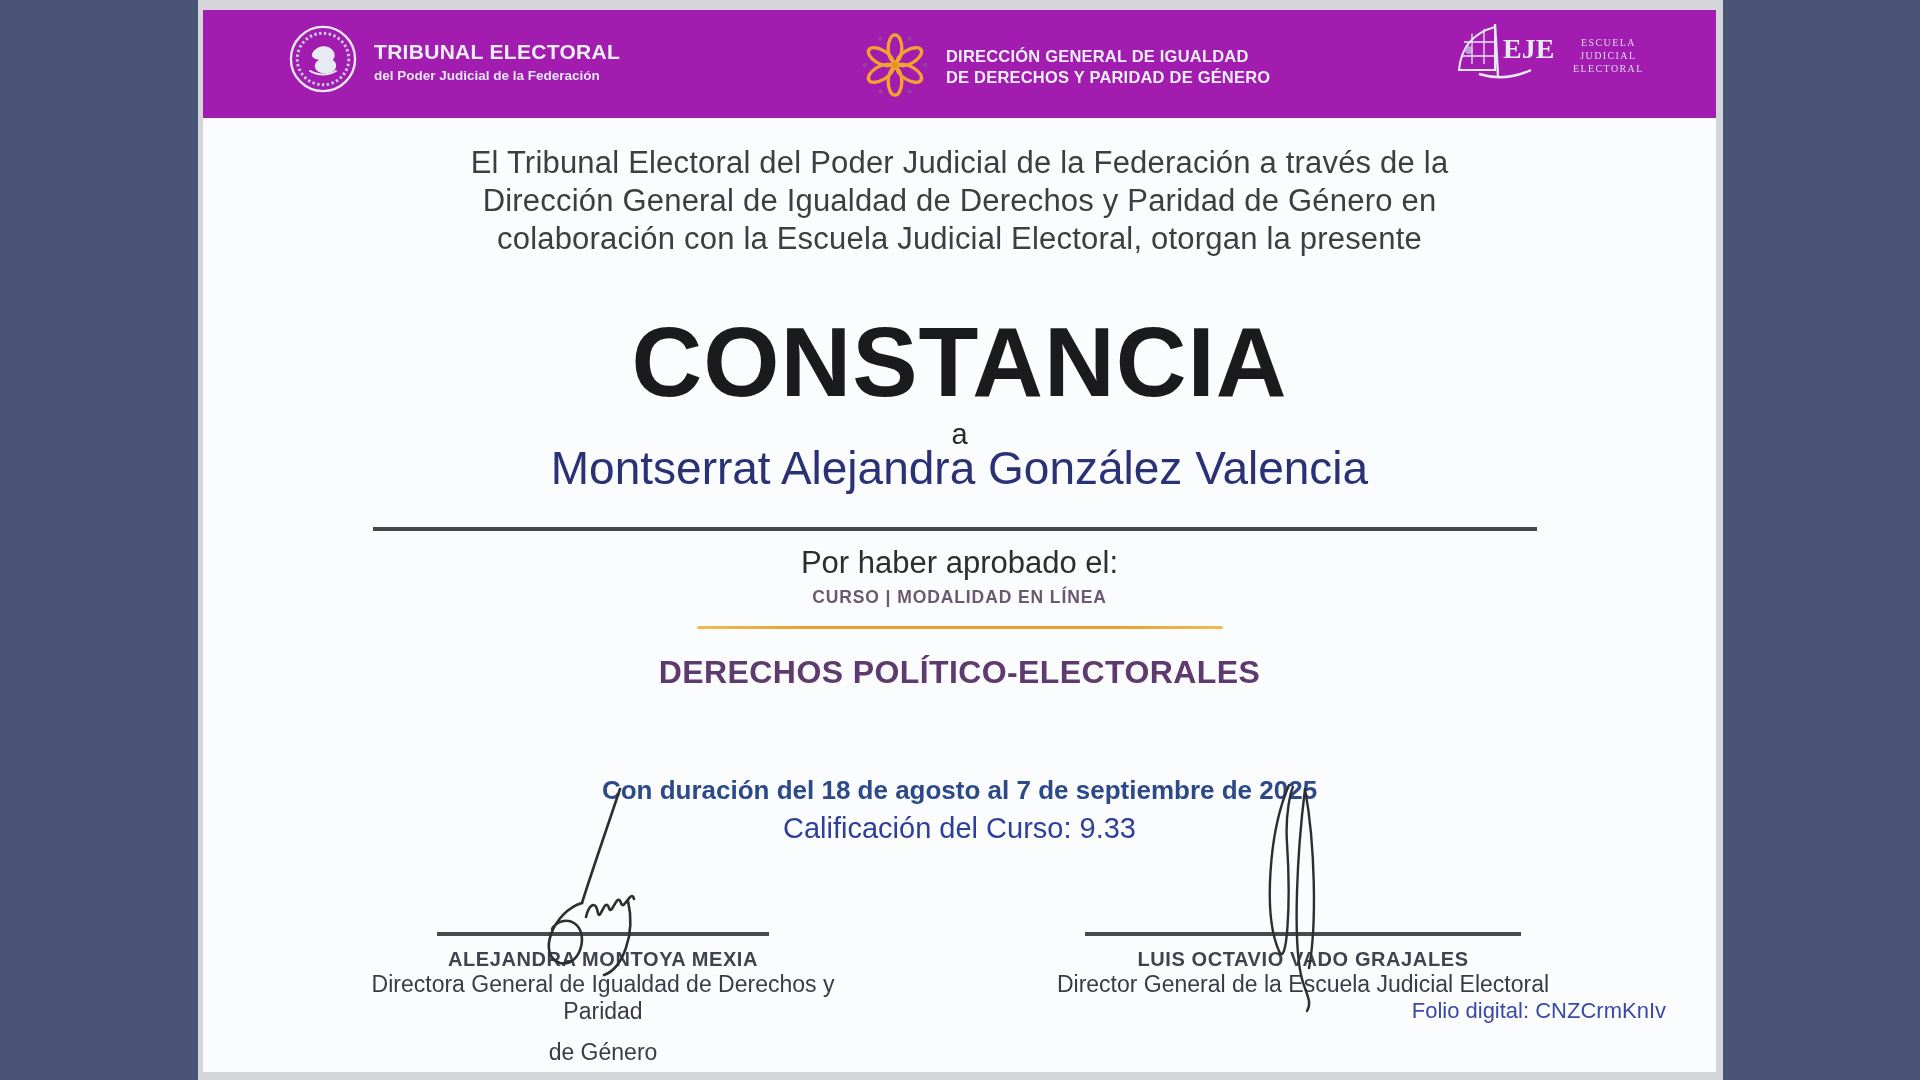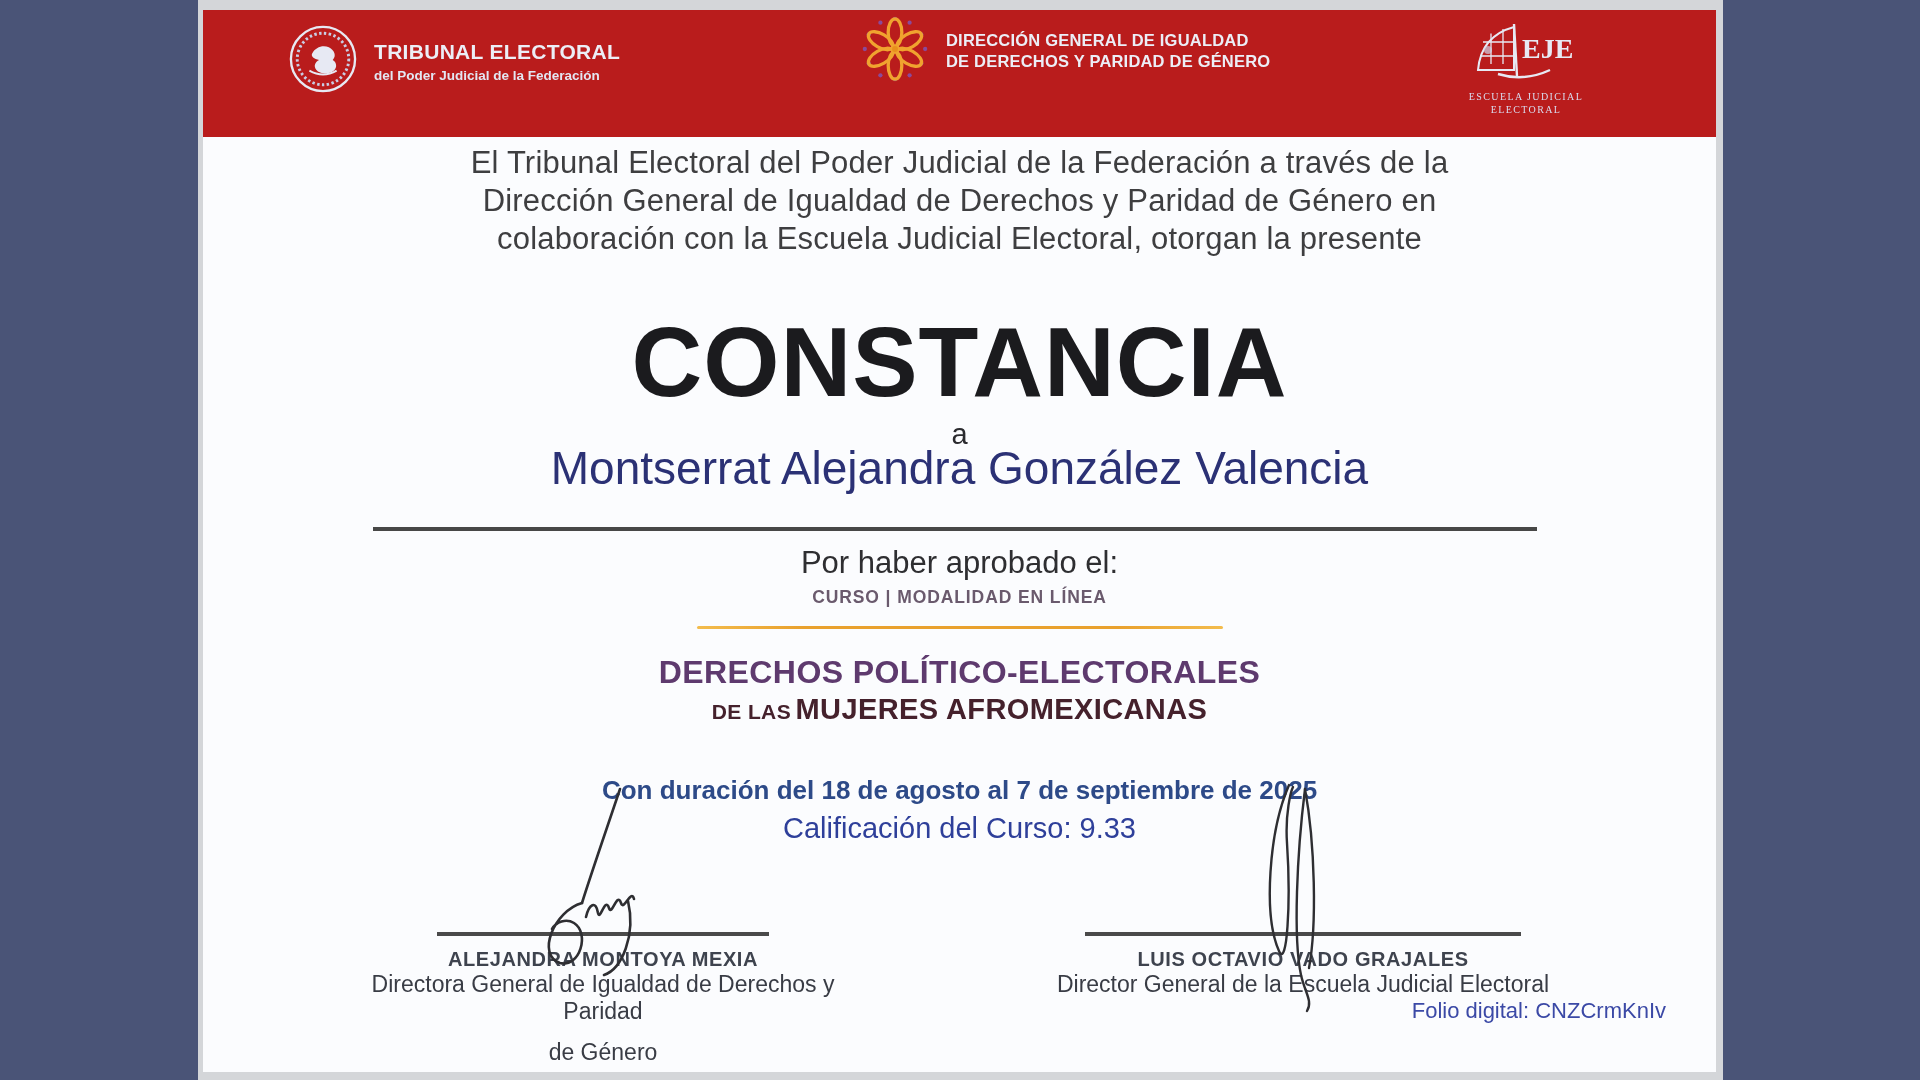--- a/index.html
+++ b/index.html
@@ -12,27 +12,27 @@
   .page {
     position:absolute; left:198px; top:0; width:1525px; height:1080px;
     background:#d4d6d9;
   }
   .cert {
     position:absolute; left:5px; top:10px; right:7px; bottom:8px;
     background:#fbfcfe;
   }
   
   .navbar {
-    position:absolute; left:0; top:0; right:0; height:127px;
-    background:#b91c1c;
+    position:absolute; left:0; top:0; right:0; height:108px;
+    background:#a21caf;
   }
   .logo-group { position:absolute; display:flex; align-items:center; }
   .lg-left  { left:85px;  top:14px; gap:16px; }
-  .lg-center{ left:655px; top:2px; gap:14px; }
-  .lg-right { left:1248px; top:12px; width:150px; flex-direction:column; gap:2px; }
+  .lg-center{ left:655px; top:18px; gap:14px; }
+  .lg-right { left:1248px; top:12px; width:150px; flex-direction:row; gap:10px; }
   .trib-title { color:#eceef6; font-weight:bold; font-size:21px; letter-spacing:0.3px; }
   .trib-sub   { color:#e3e6f2; font-weight:bold; font-size:13.5px; margin-top:4px; }
   .dir-line   { color:#eceef6; font-weight:bold; font-size:16.5px; line-height:21px; letter-spacing:0.2px; }
   .eje-name   { color:#d9dcef; font-family:"Liberation Serif", serif; font-size:10px;
                 letter-spacing:1.4px; text-align:center; line-height:13px; width:150px; }
   
   .centered { position:absolute; left:0; right:0; text-align:center; }
   .intro { top:134px; font-size:31px; line-height:38px; color:#3e3e40; letter-spacing:0.2px; }
   .big-title { top:296px; font-size:98px; line-height:112px; font-weight:800;
                color:#1b1b1e; letter-spacing:1px; }
@@ -155,24 +155,20 @@
 
     <div class="rule"></div>
 
     <div class="centered approval">Por haber aprobado el:</div>
 
     <div class="centered modality">CURSO | MODALIDAD EN LÍNEA</div>
     <div class="modality-rule"></div>
 
     <div class="centered course1">DERECHOS POLÍTICO-ELECTORALES</div>
 
-    <div class="centered course2">
-      <span class="small">DE LAS</span>
-      <span class="main">MUJERES AFROMEXICANAS</span>
-    </div>
 
 
     <div class="centered duration">Con duración del 18 de agosto al 7 de septiembre de 2025</div>
 
     <div class="centered grade">Calificación del Curso: 9.33</div>
 
     <span class="sig-svg sig-svg-left">
       <svg width="150" height="195" viewBox="0 0 150 195">
         <g fill="none" stroke="#2e2e32" stroke-width="2.6" stroke-linecap="round">
           <path d="M112,4 C100,40 82,92 74,118"></path>

